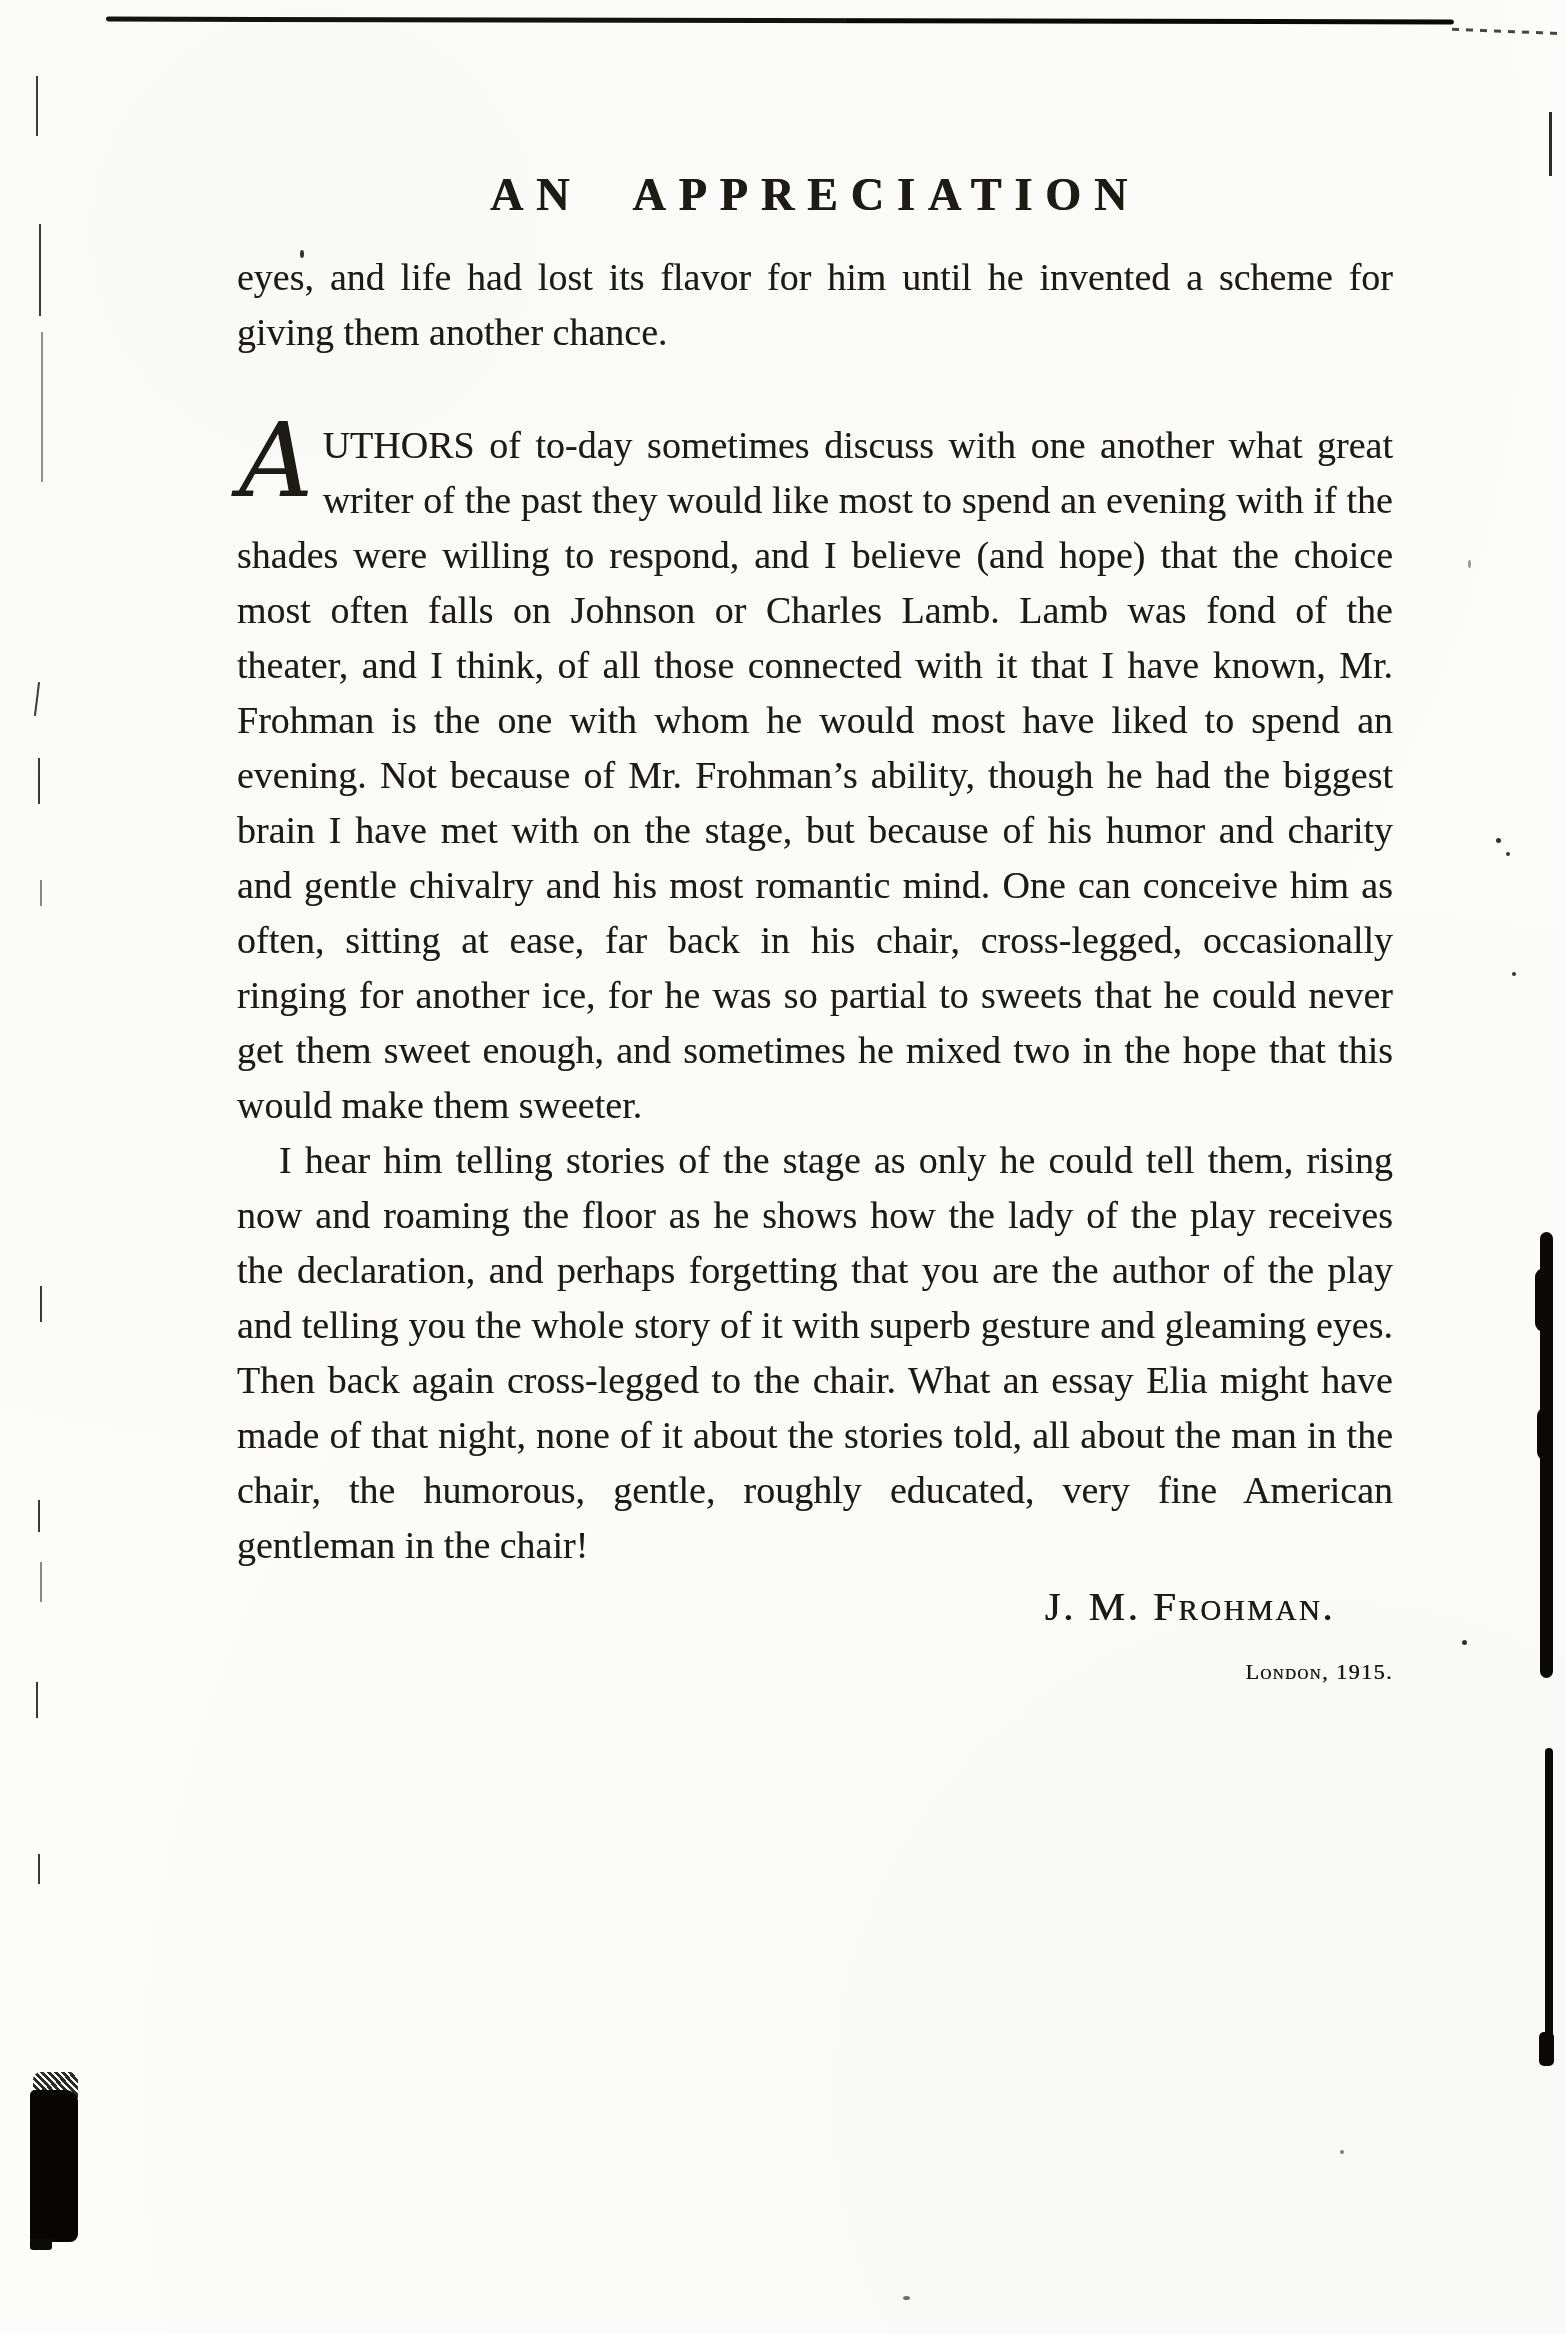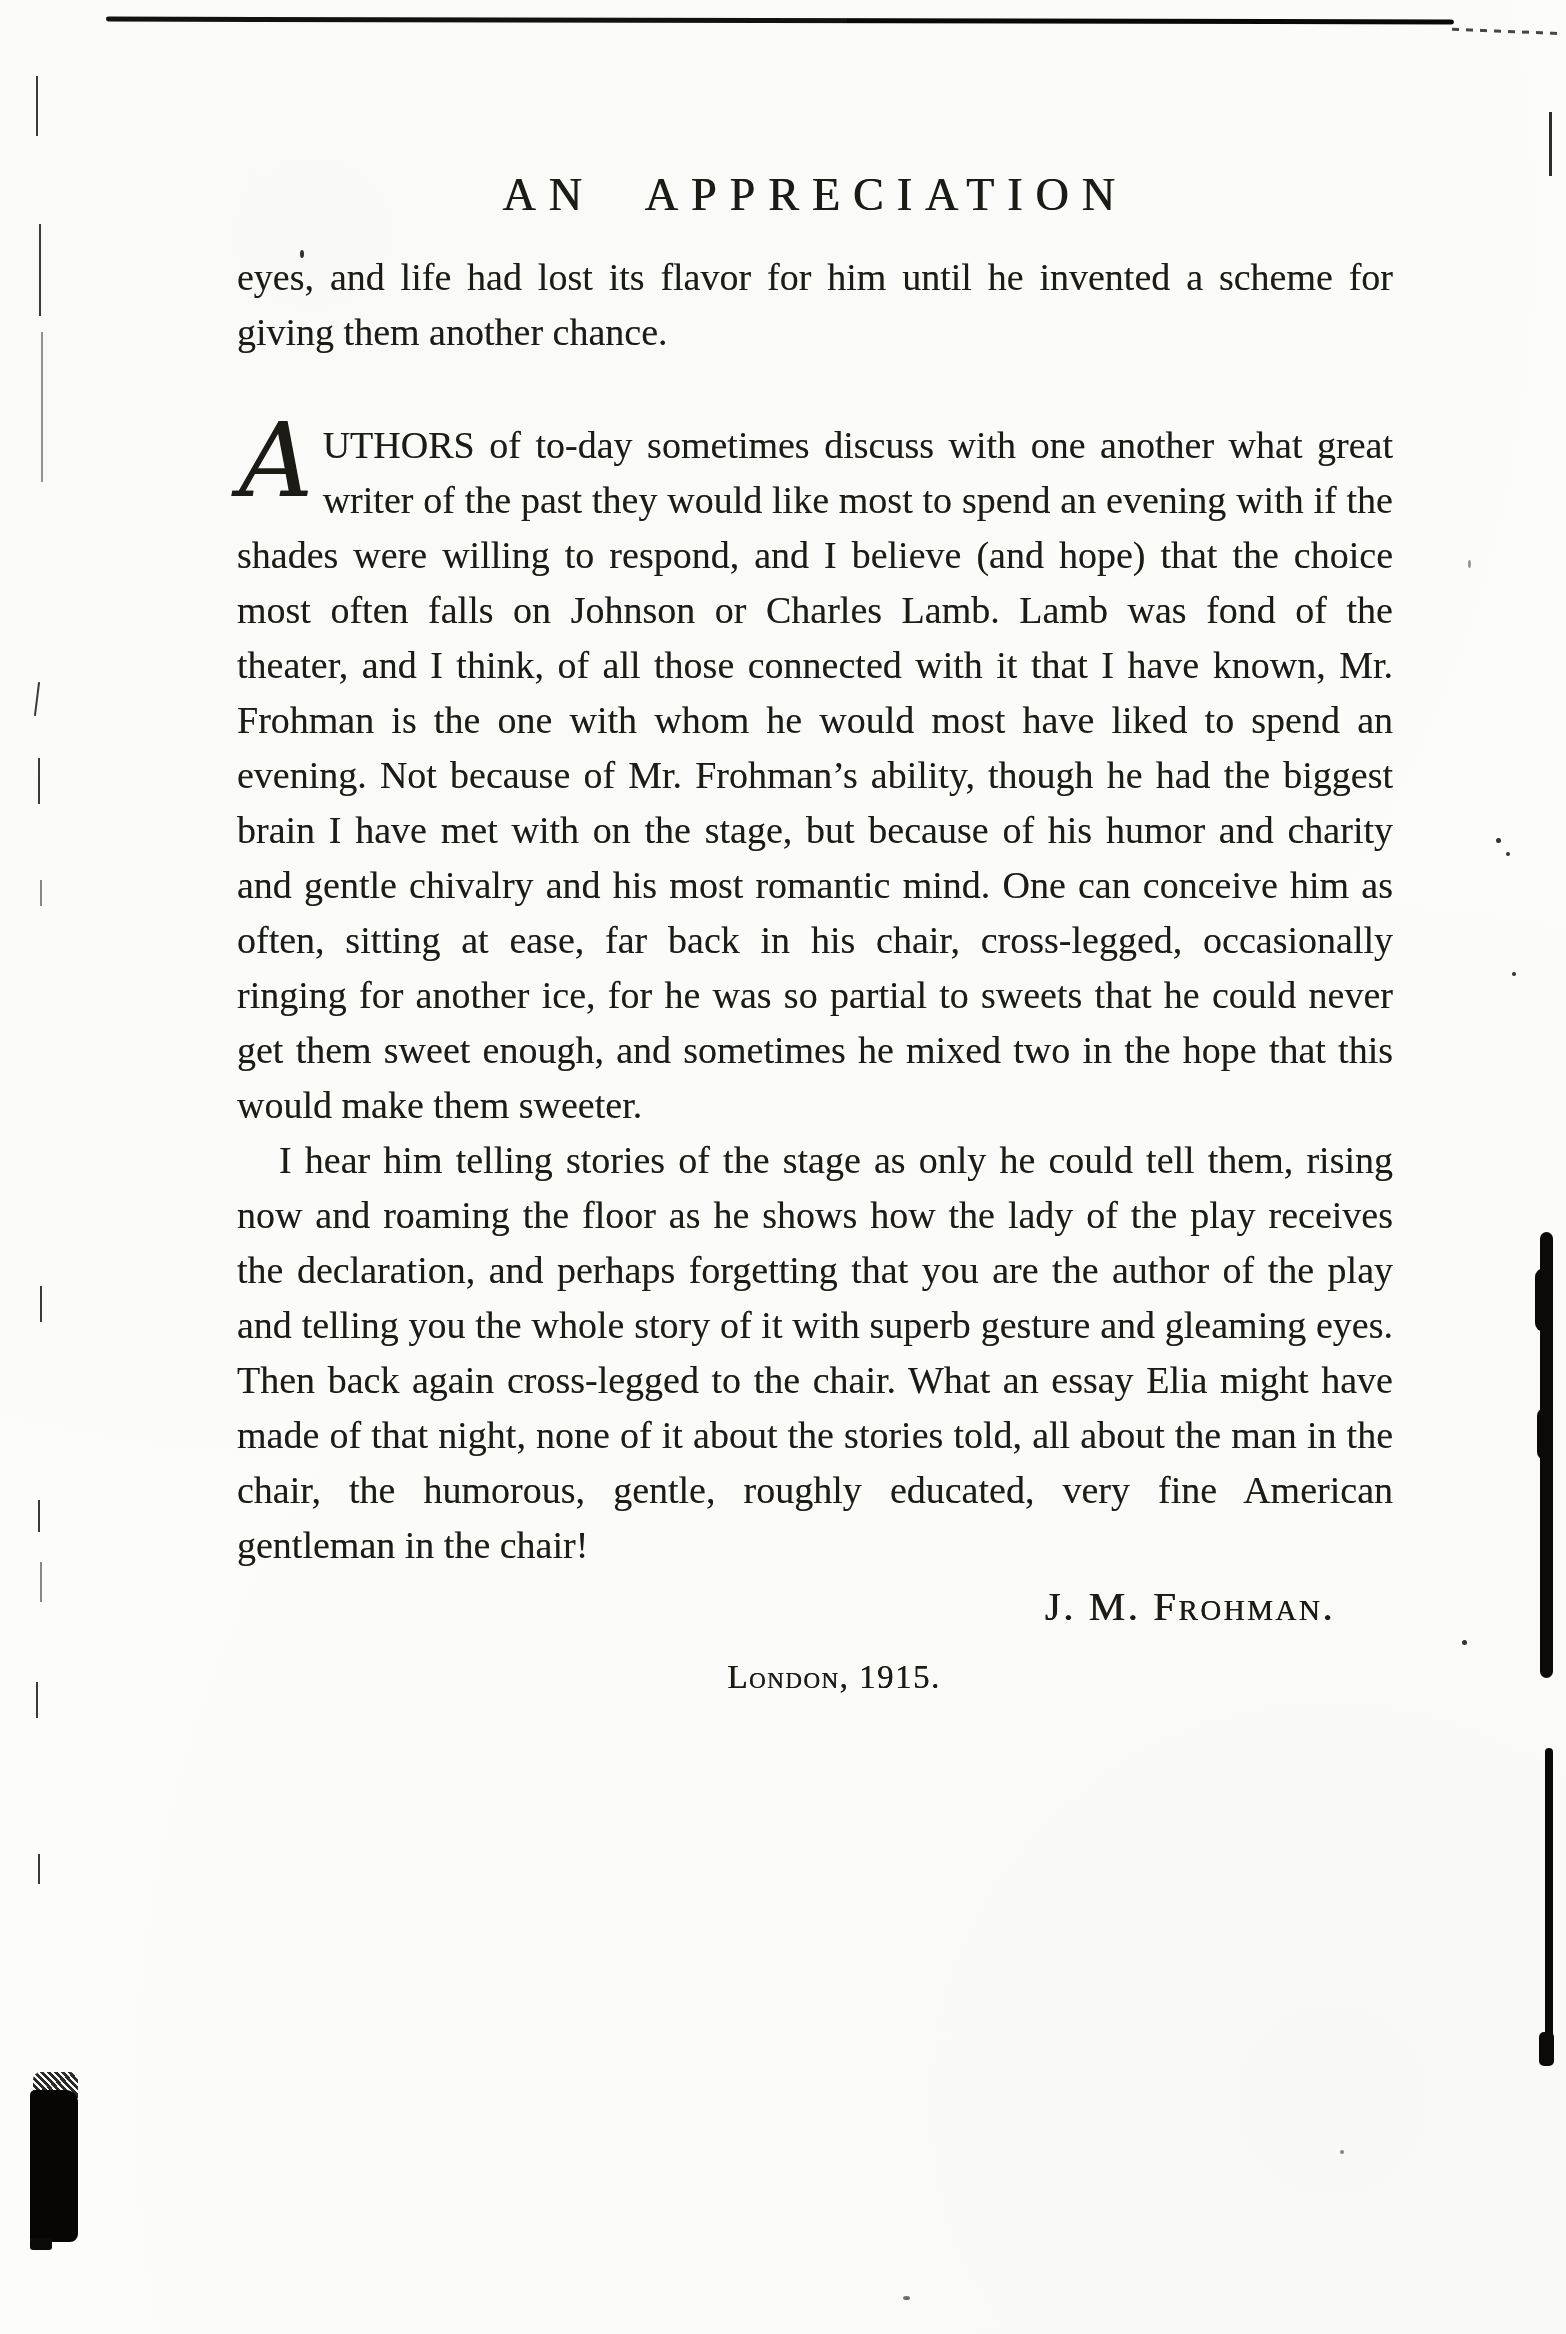--- a/index.html
+++ b/index.html
@@ -21,21 +21,21 @@
   }
   .column {
     position: absolute;
     left: 237px;
     top: 0;
     width: 1156px;
   }
   h1.title {
     margin-top: 168px;
     text-align: center;
-    font-weight: normal;
+    font-weight: bold;
     font-size: 46px;
     letter-spacing: 13px;
     word-spacing: 28px;
     text-shadow: 0.7px 0 0 currentColor;
     white-space: nowrap;
   }
   p.body-text {
     font-size: 38px;
     line-height: 55px;
     text-align: justify;
@@ -61,23 +61,23 @@
     font-variant: small-caps;
     font-size: 41px;
     line-height: 58px;
     letter-spacing: 2.5px;
     text-shadow: 0.4px 0 0 currentColor;
   }
   .dateline {
     margin-top: 24px;
     text-indent: 38px;
     font-variant: small-caps;
-    font-size: 33px;
+    font-size: 22px;
     letter-spacing: 1.5px;
-    text-align: center;
+    text-align: right;
     text-shadow: 0.4px 0 0 currentColor;
   }
 
   
   .art { position: absolute; background: #0b0a08; }
   .hairline { background: #3c3a35; width: 2px; }
   .speck { background: #35322c; border-radius: 50%; }
 
   .top-rule {
     left: 106px; top: 18px; width: 1348px; height: 5px;

